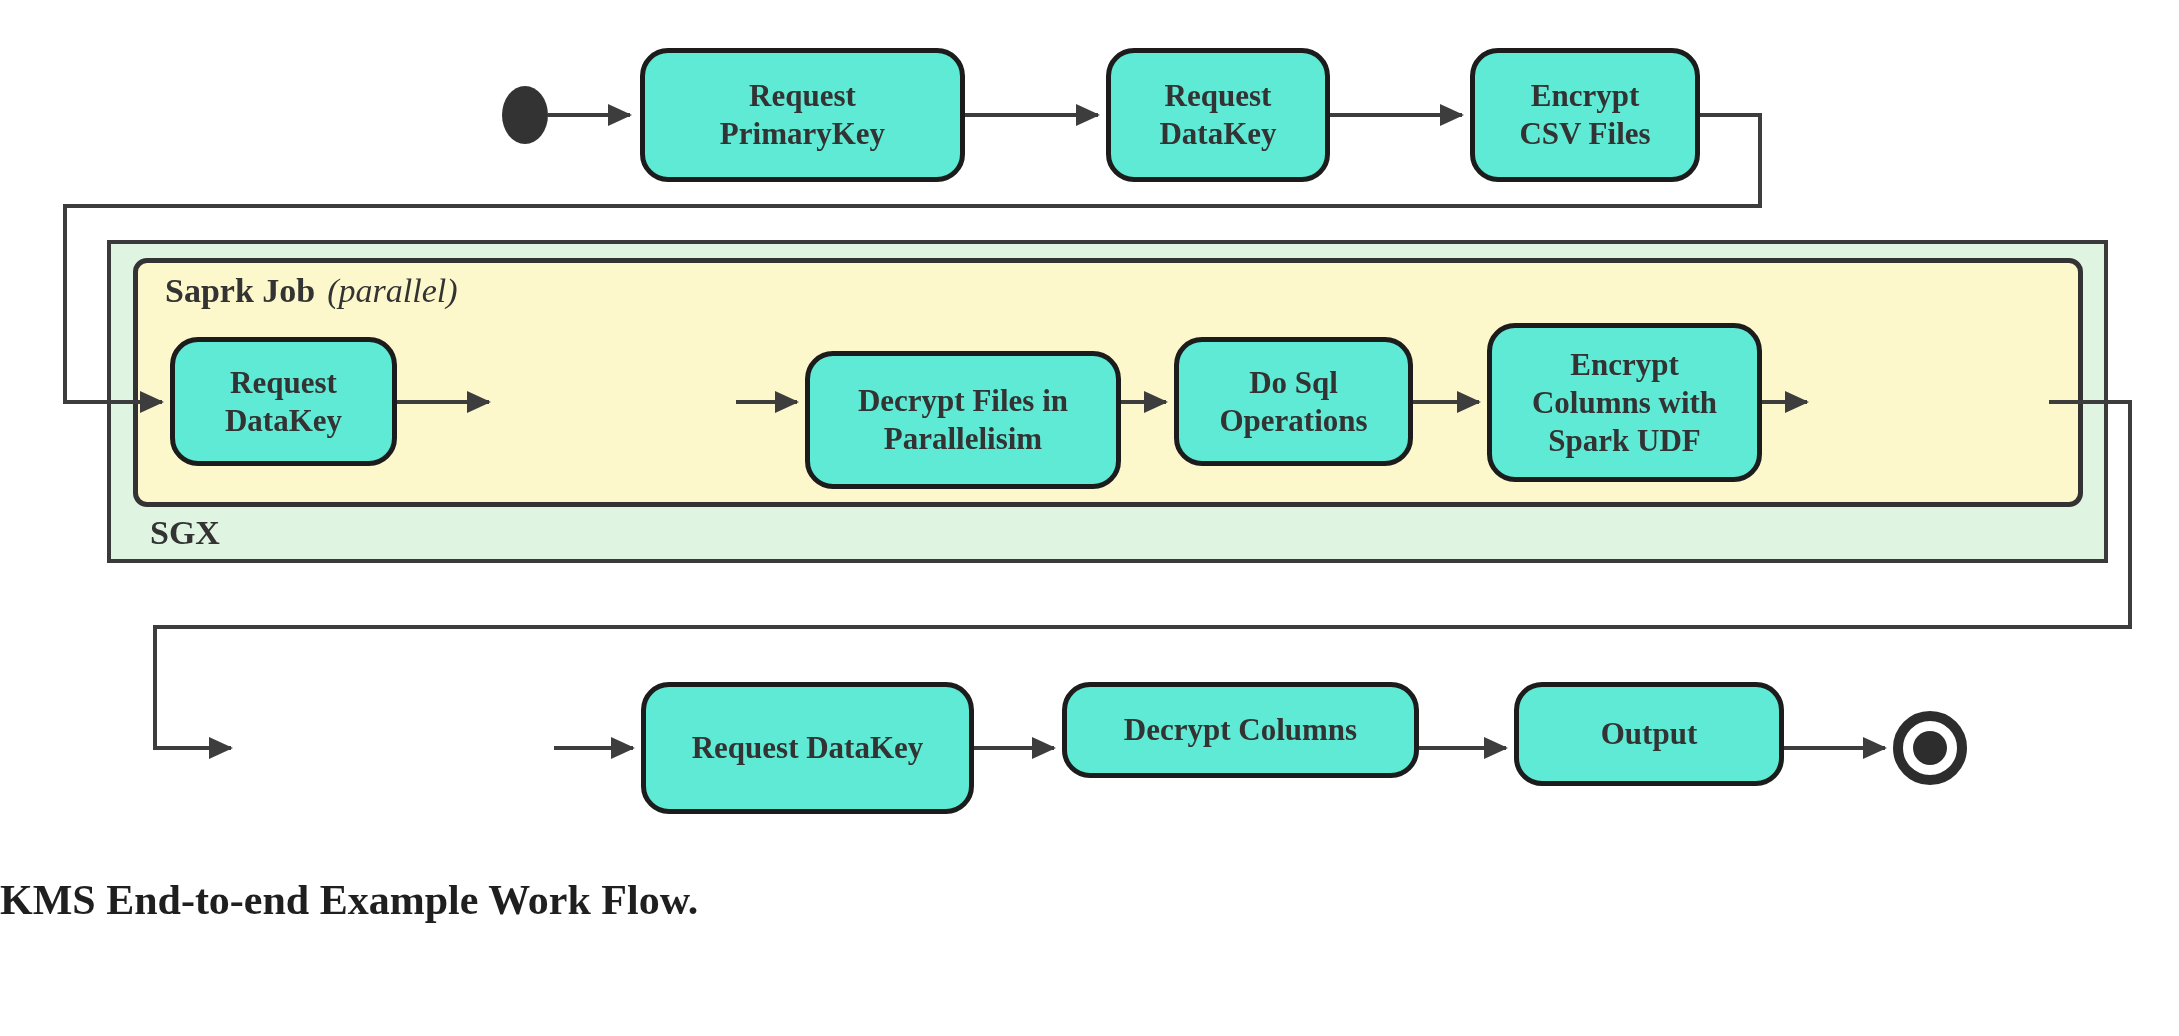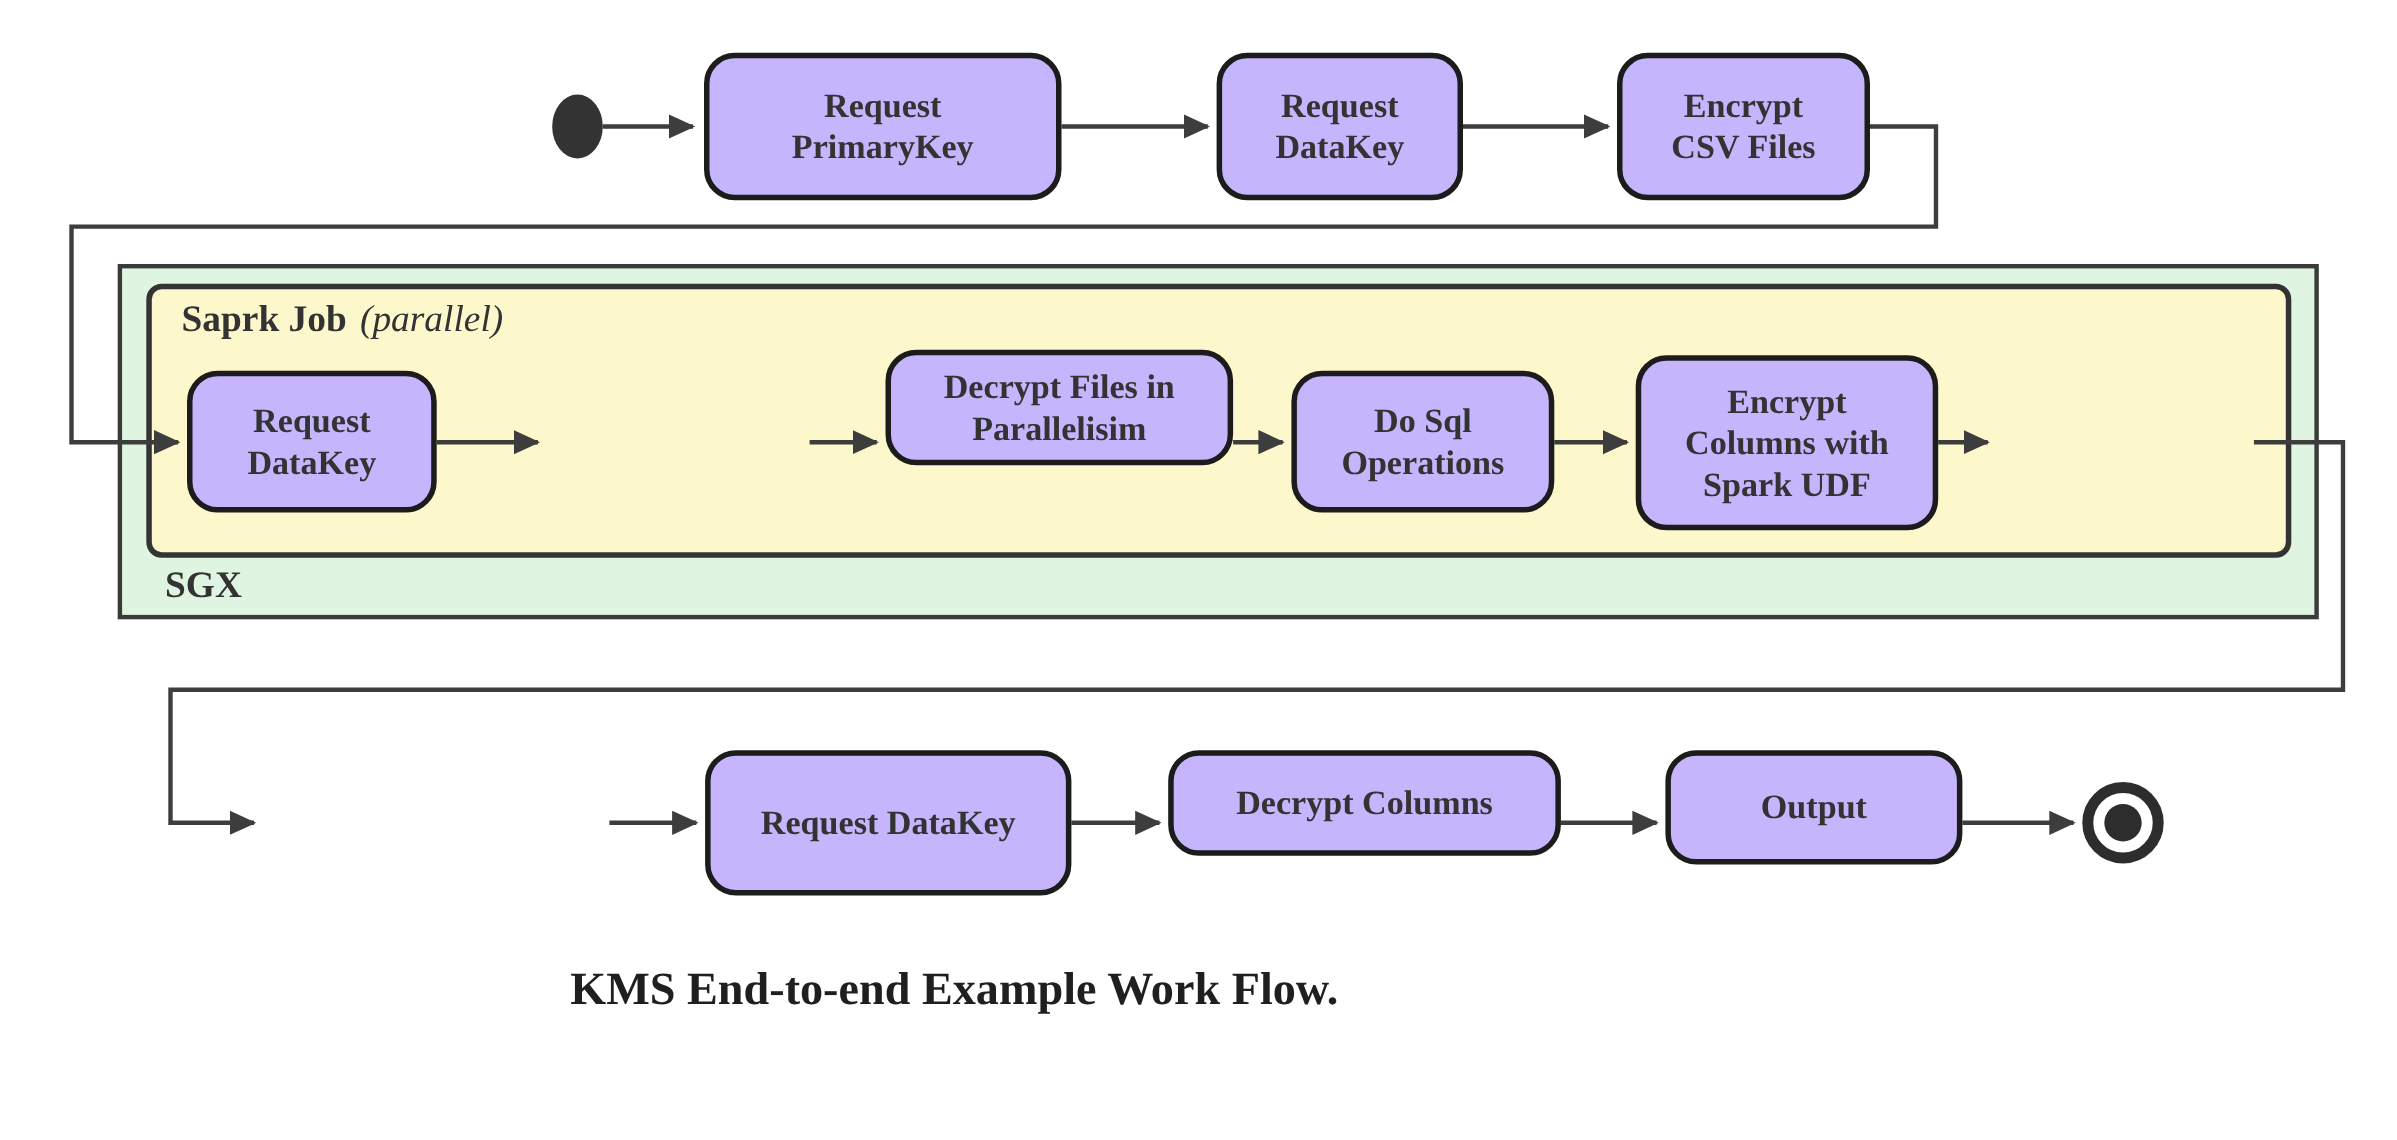--- a/index.html
+++ b/index.html
@@ -16,21 +16,21 @@
     left:107px;top:240px;width:2001px;height:323px;
     background:#dff5e1;border:4px solid #3a3a3a;
   }
   .container.yellow{
     left:133px;top:258px;width:1950px;height:249px;
     background:#fdf8cb;border:5px solid #333333;border-radius:14px;
   }
   .edges{position:absolute;left:0;top:0;z-index:2;pointer-events:none;}
   .node{
     position:absolute;z-index:3;
-    background:#c4b5fd;border:5px solid #1c1c1c;border-radius:28px;
+    background:#5eead4;border:5px solid #1c1c1c;border-radius:28px;
     display:flex;align-items:center;justify-content:center;text-align:center;
     font-weight:bold;font-size:31px;line-height:38px;color:#333333;
     white-space:pre-line;
   }
   .start-node{
     position:absolute;z-index:3;
     left:502px;top:86px;width:46px;height:58px;
     background:#333333;border-radius:50%;
   }
   .end-node{
@@ -45,21 +45,21 @@
   }
   .container-label{
     position:absolute;z-index:3;color:#333333;font-size:34px;line-height:38px;
   }
   .spark-label{left:165px;top:272px;}
   .spark-label b{font-weight:bold;}
   .spark-label i{font-weight:normal;font-style:italic;margin-left:12px;}
   .sgx-label{left:150px;top:514px;font-weight:bold;}
   .caption{
     position:absolute;z-index:3;left:0;top:876px;width:1735px;
-    text-align:center;font-weight:bold;font-size:42px;color:#1f1f1f;
+    font-weight:bold;font-size:42px;color:#1f1f1f;
   }
 </style>
 </head>
 <body>
 
 <div class="stage">
 
   <div class="container green"></div>
   <div class="container yellow"></div>
 
@@ -99,21 +99,21 @@
   <div class="node" style="left:1470px;top:48px;width:230px;height:134px">Encrypt
 CSV Files</div>
 
   <div class="container-label spark-label">
     <b>Saprk Job</b><i>(parallel)</i>
   </div>
   <div class="container-label sgx-label">SGX</div>
 
   <div class="node" style="left:170px;top:337px;width:227px;height:129px">Request
 DataKey</div>
-  <div class="node" style="left:805px;top:318px;width:316px;height:105px">Decrypt Files in
+  <div class="node" style="left:805px;top:351px;width:316px;height:138px">Decrypt Files in
 Parallelisim</div>
   <div class="node" style="left:1174px;top:337px;width:239px;height:129px">Do Sql
 Operations</div>
   <div class="node" style="left:1487px;top:323px;width:275px;height:159px">Encrypt
 Columns with
 Spark UDF</div>
 
   <div class="node" style="left:641px;top:682px;width:333px;height:132px">Request DataKey</div>
   <div class="node" style="left:1062px;top:682px;width:357px;height:96px">Decrypt Columns</div>
   <div class="node" style="left:1514px;top:682px;width:270px;height:104px">Output</div>

